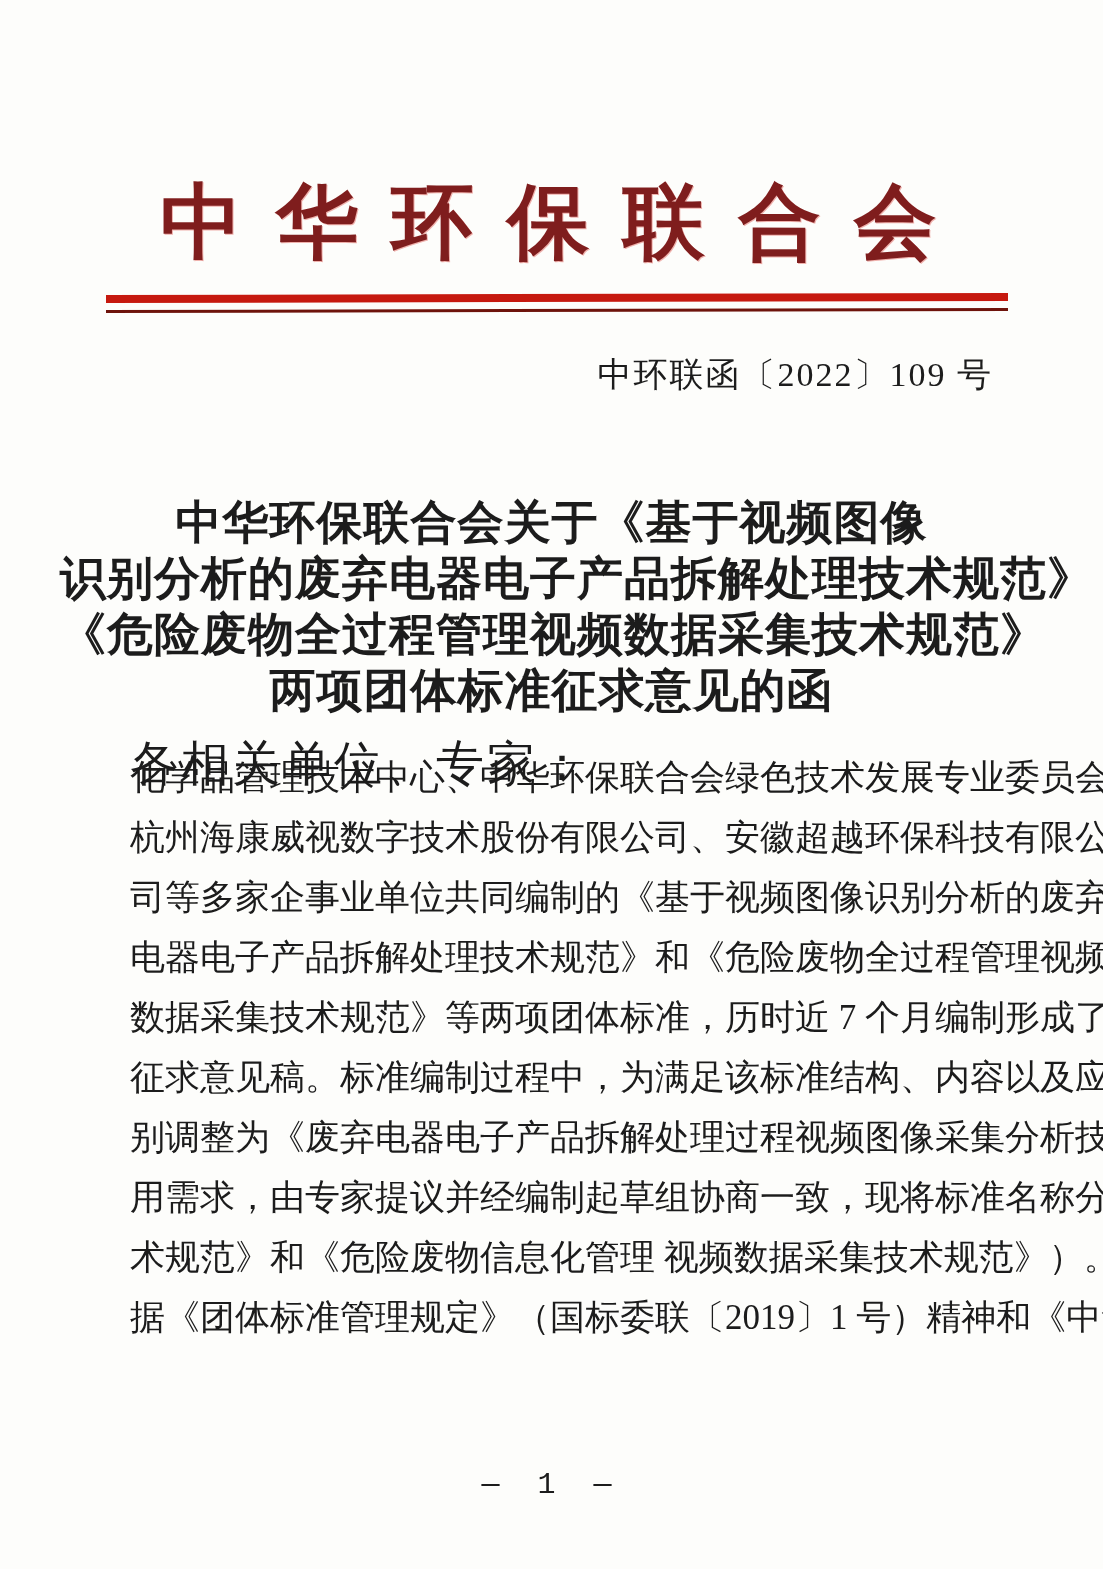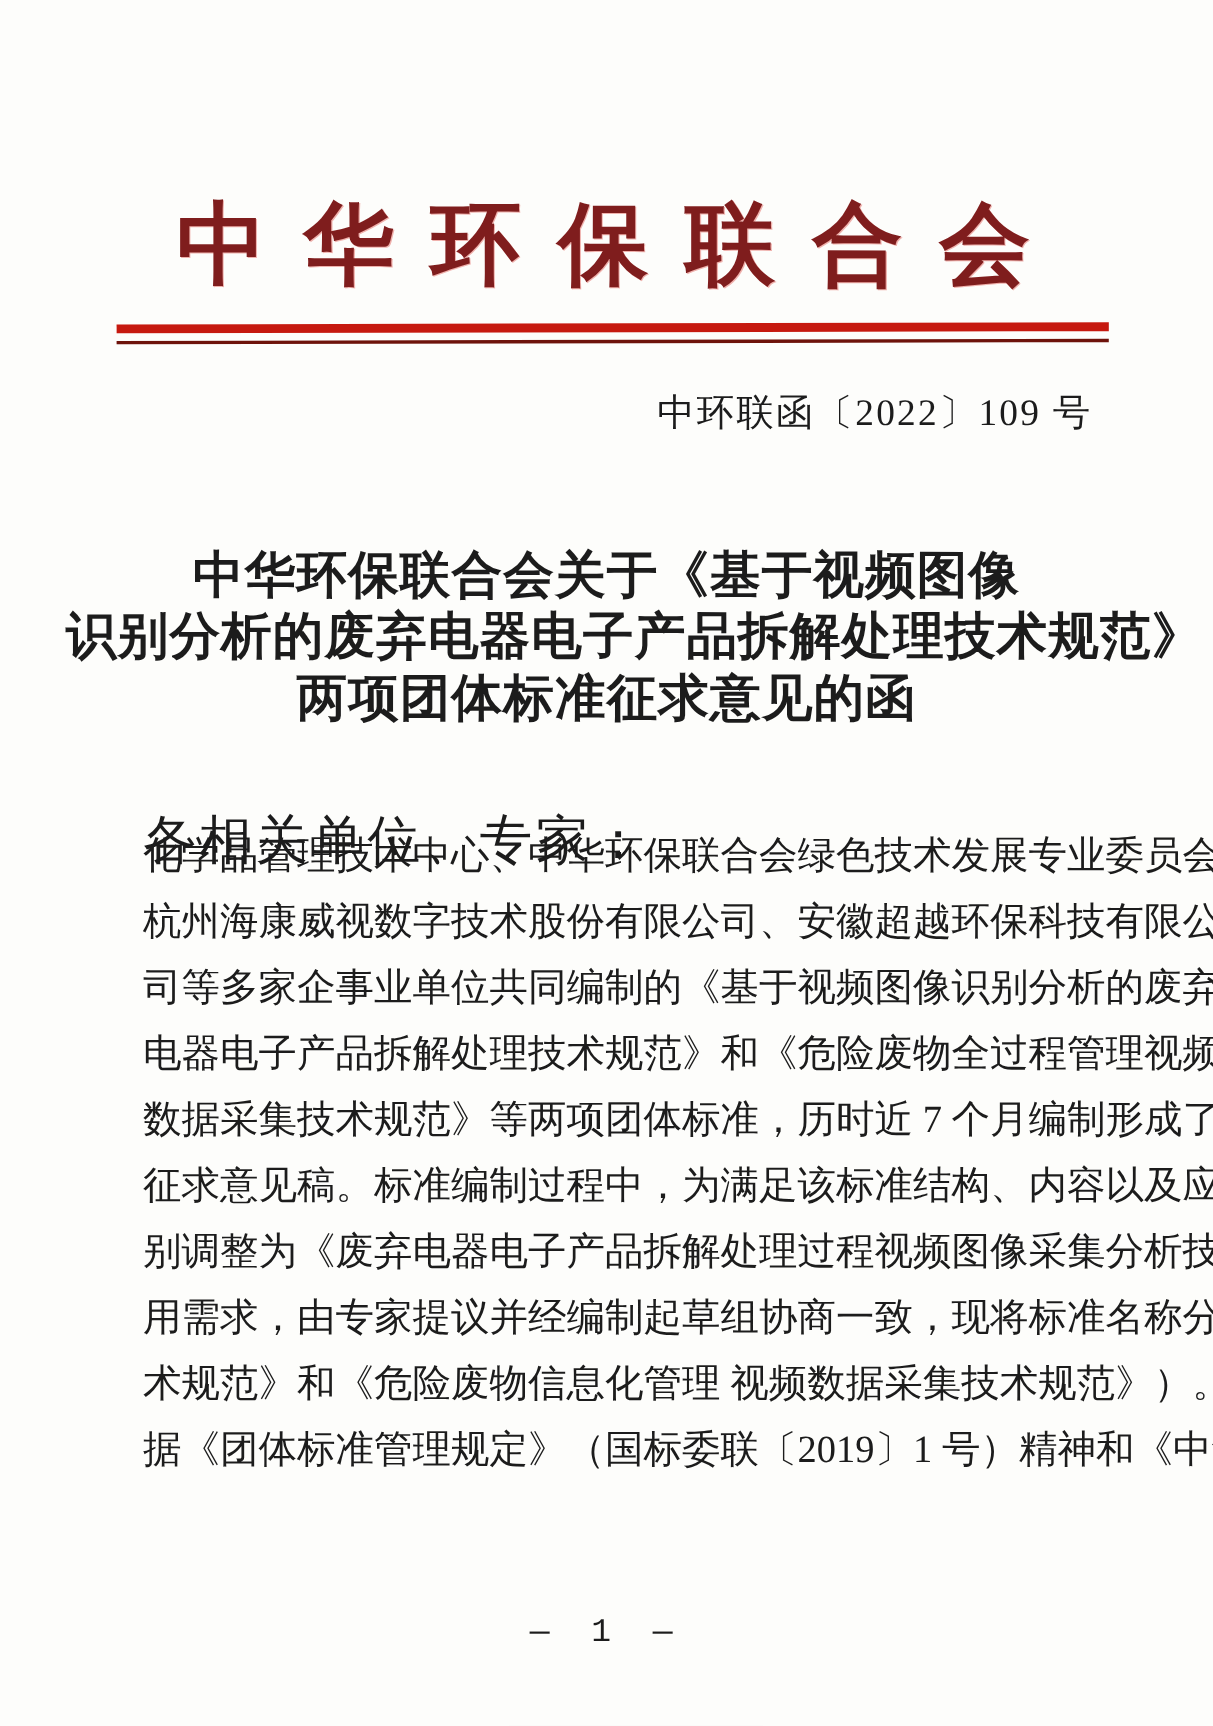--- a/index.html
+++ b/index.html
@@ -126,20 +126,21 @@
     <span class="org-name">中 华 环 保 联 合 会</span>
   </div>
   <div class="rule-thick"></div>
   <div class="rule-thin"></div>
 
   <div class="doc-number">中环联函〔2022〕109 号</div>
 
   <div class="doc-title">
     <div class="t-line">中华环保联合会关于《基于视频图像</div>
     <div class="t-line">识别分析的废弃电器电子产品拆解处理技术规范》</div>
+    <div class="t-line">《危险废物全过程管理视频数据采集技术规范》</div>
     <div class="t-line">两项团体标准征求意见的函</div>
   </div>
 
   <div class="salutation">各相关单位、专家：</div>
 
   <div class="body-block">
     <div class="b-line">化学品管理技术中心、中华环保联合会绿色技术发展专业委员会、</div>
     <div class="b-line">杭州海康威视数字技术股份有限公司、安徽超越环保科技有限公</div>
     <div class="b-line">司等多家企事业单位共同编制的《基于视频图像识别分析的废弃</div>
     <div class="b-line">电器电子产品拆解处理技术规范》和《危险废物全过程管理视频</div>

